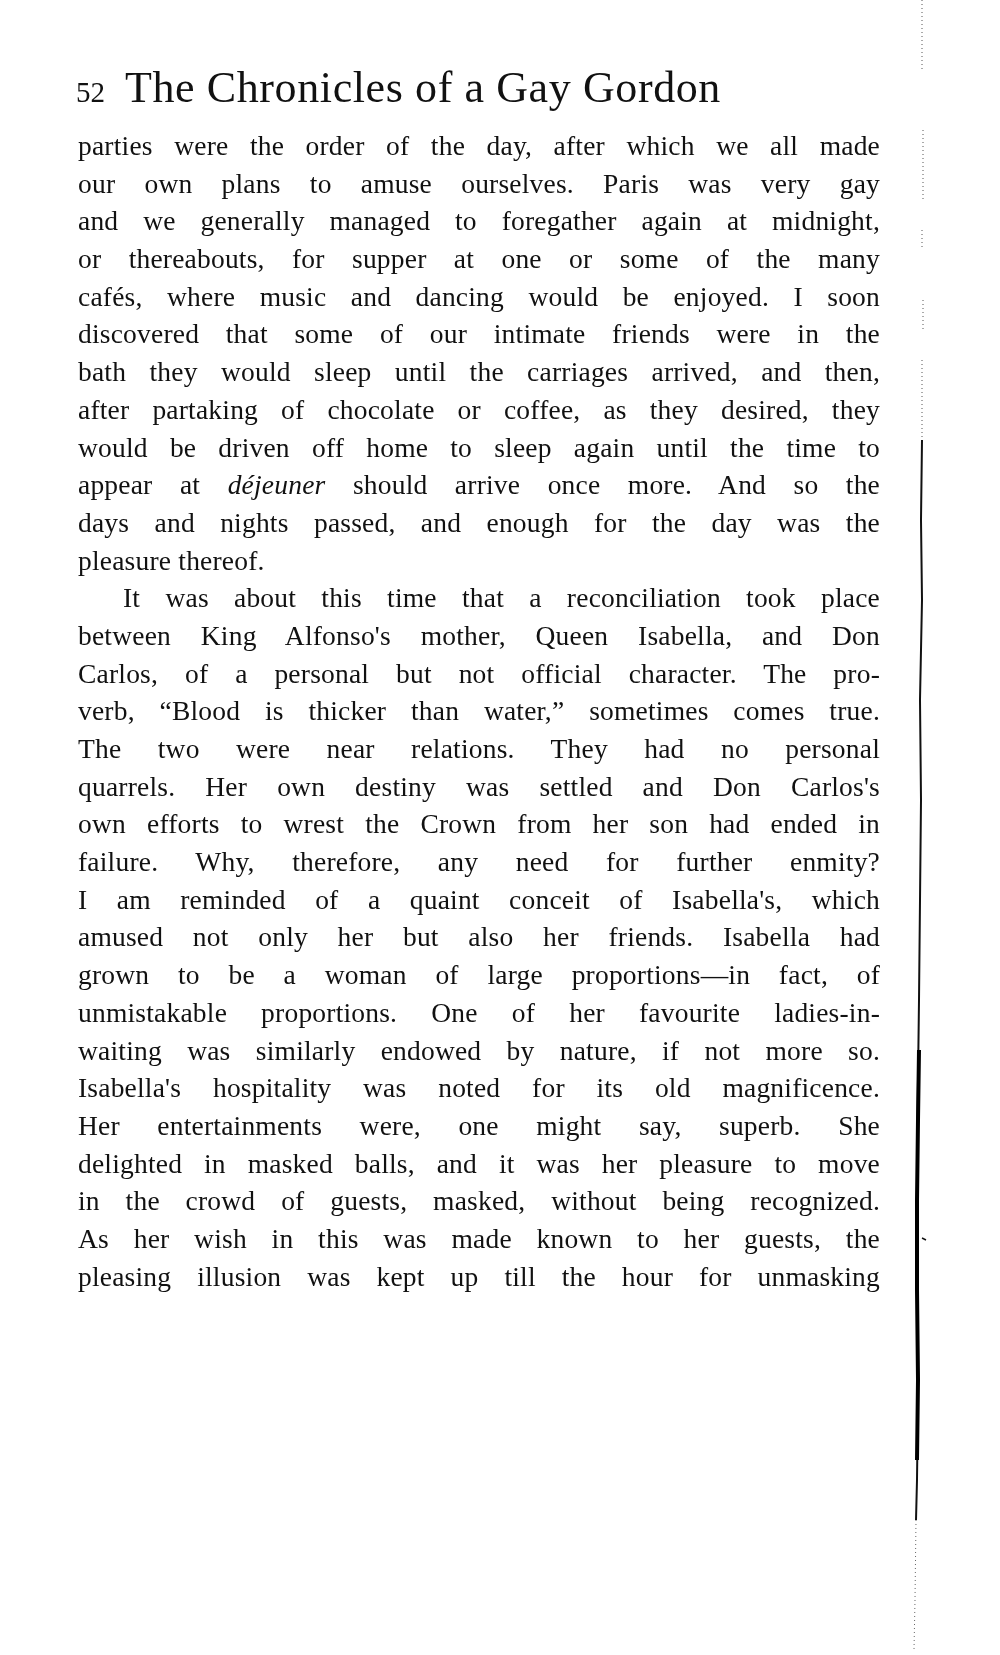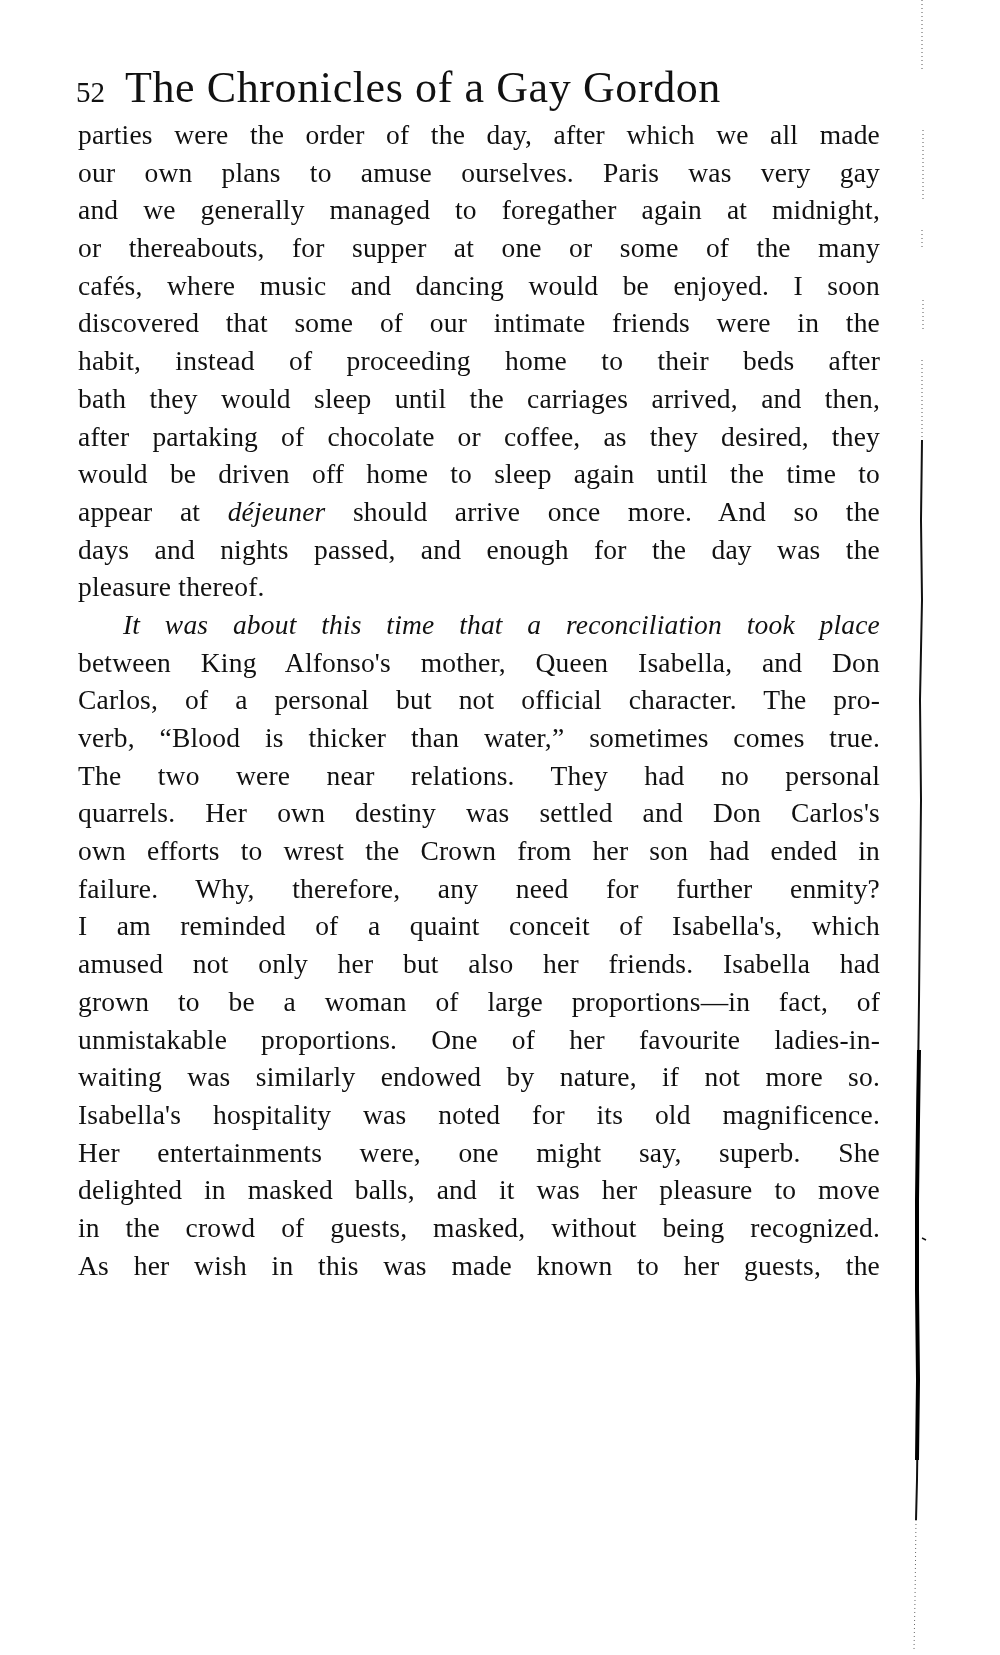--- a/index.html
+++ b/index.html
@@ -38,40 +38,39 @@
   }
   .running-title {
     display: inline-block;
     font-size: 44px;
     letter-spacing: 0.6px;
     vertical-align: baseline;
   }
   .body-text {
     position: absolute;
     left: 78px;
-    top: 116px;
+    top: 127px;
     width: 802px;
   }
   .line {
     display: block;
     height: 37.7px;
     line-height: 37.7px;
     font-size: 27.5px;
     white-space: nowrap;
     text-align: justify;
     text-align-last: justify;
     letter-spacing: 0.2px;
   }
   .line.last {
     text-align-last: left;
     font-family: Liberation Serif, serif;
   }
   .line.indent {
     padding-left: 45px;
-    font-style: italic;
   }
   .ital {
     font-style: italic;
   }
   
   .gutter {
     position: absolute;
     left: 906px;
     top: 0;
     width: 40px;
@@ -92,21 +91,20 @@
     <span class="page-number">52</span><span class="running-title">The Chronicles of a Gay Gordon</span>
   </div>
 
   <div class="body-text">
     <span class="line">parties were the order of the day, after which we all made</span>
     <span class="line">our own plans to amuse ourselves.  Paris was very gay</span>
     <span class="line">and we generally managed to foregather again at midnight,</span>
     <span class="line">or thereabouts, for supper at one or some of the many</span>
     <span class="line">cafés, where music and dancing would be enjoyed.  I soon</span>
     <span class="line">discovered that some of our intimate friends were in the</span>
-    <span class="line">habit, instead of proceeding home to their beds after</span>
     <span class="line">bath they would sleep until the carriages arrived, and then,</span>
     <span class="line">after partaking of chocolate or coffee, as they desired, they</span>
     <span class="line">would be driven off home to sleep again until the time to</span>
     <span class="line"><span>appear at </span><span class="ital">déjeuner</span><span> should arrive once more.  And so the</span></span>
     <span class="line">days and nights passed, and enough for the day was the</span>
     <span class="line last">pleasure thereof.</span>
     <span class="line indent">It was about this time that a reconciliation took place</span>
     <span class="line">between King Alfonso's mother, Queen Isabella, and Don</span>
     <span class="line">Carlos, of a personal but not official character.  The pro-</span>
     <span class="line">verb, “Blood is thicker than water,” sometimes comes true.</span>
@@ -117,20 +115,21 @@
     <span class="line">I am reminded of a quaint conceit of Isabella's, which</span>
     <span class="line">amused not only her but also her friends.  Isabella had</span>
     <span class="line">grown to be a woman of large proportions—in fact, of</span>
     <span class="line">unmistakable proportions.  One of her favourite ladies-in-</span>
     <span class="line">waiting was similarly endowed by nature, if not more so.</span>
     <span class="line">Isabella's hospitality was noted for its old magnificence.</span>
     <span class="line">Her entertainments were, one might say, superb.  She</span>
     <span class="line">delighted in masked balls, and it was her pleasure to move</span>
     <span class="line">in the crowd of guests, masked, without being recognized.</span>
     <span class="line">As her wish in this was made known to her guests, the</span>
+    <span class="line">pleasing illusion was kept up till the hour for unmasking</span>
   </div>
 
   <div class="gutter">
     <svg viewBox="0 0 40 1655" preserveAspectRatio="none">
 
       <path d="M16 0 L16 70 M17 130 L17 200 M16 230 L16 250 M17 300 L17 330 M16 360 L16 440" stroke="#555" stroke-width="1" stroke-dasharray="1 3" fill="none"></path>
 
       <path d="M16 440 L15 520 L16 600 L14 700 L15 800 L14 900 L13 1000 L12 1080 L11 1160 L11 1240 L12 1330 L12 1400 L11 1480 L10 1520" stroke="#111" stroke-width="2" fill="none"></path>
       <path d="M13 1050 L12 1120 L11 1200 L11 1290 L12 1380 L11 1460" stroke="#000" stroke-width="4" fill="none"></path>
 

